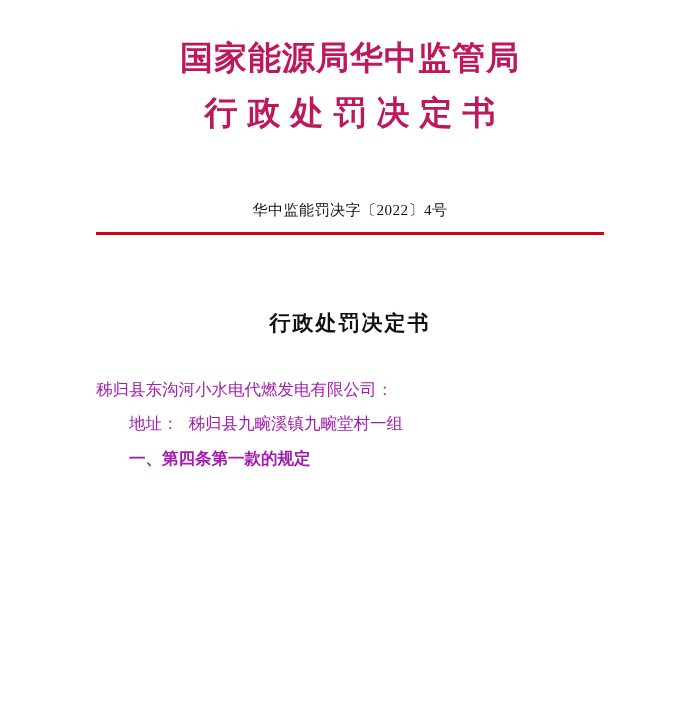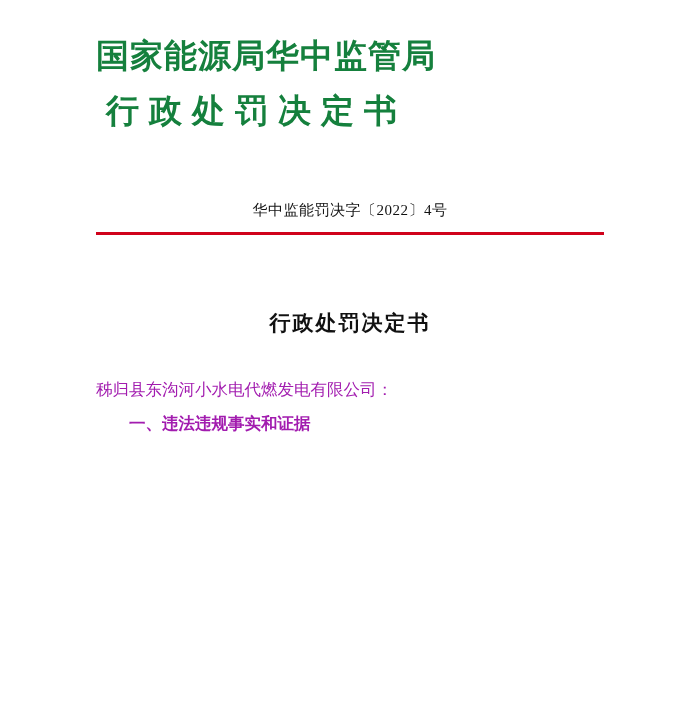--- a/index.html
+++ b/index.html
@@ -16,24 +16,24 @@
     overflow: hidden;
   }
   .page {
     width: 700px;
     height: 726px;
     position: relative;
     box-sizing: border-box;
     padding: 0 96px;
   }
   .masthead {
-    text-align: left;
-    color: #15803d;
+    text-align: center;
+    color: #be185d;
     font-weight: bold;
-    font-family: Liberation Mono, monospace;
+    font-family: Liberation Serif, serif;
   }
   .masthead .line1 {
     font-size: 33px;
     letter-spacing: 1px;
     margin-top: 38px;
     line-height: 1.25;
     white-space: nowrap;
   }
   .masthead .line2 {
     font-size: 33px;
@@ -90,18 +90,21 @@
 
   <div class="doc-number">华中监能罚决字〔2022〕4号</div>
   <div class="red-rule"></div>
 
   <div class="doc-title">行政处罚决定书</div>
 
   <div class="body-block">
     <p class="p">秭归县东沟河小水电代燃发电有限公司：</p>
 
 
+    <p class="p indent1">
+      <span>地址：</span><span class="kv-gap" style="width:0.6em"></span><span>秭归县九畹溪镇九畹堂村一组</span>
+    </p>
 
-    <p class="p indent1 bold">一、违法违规事实和证据</p>
+    <p class="p indent1 bold">一、第四条第一款的规定</p>
 
   </div>
 
 </div>
 
 </body></html>

